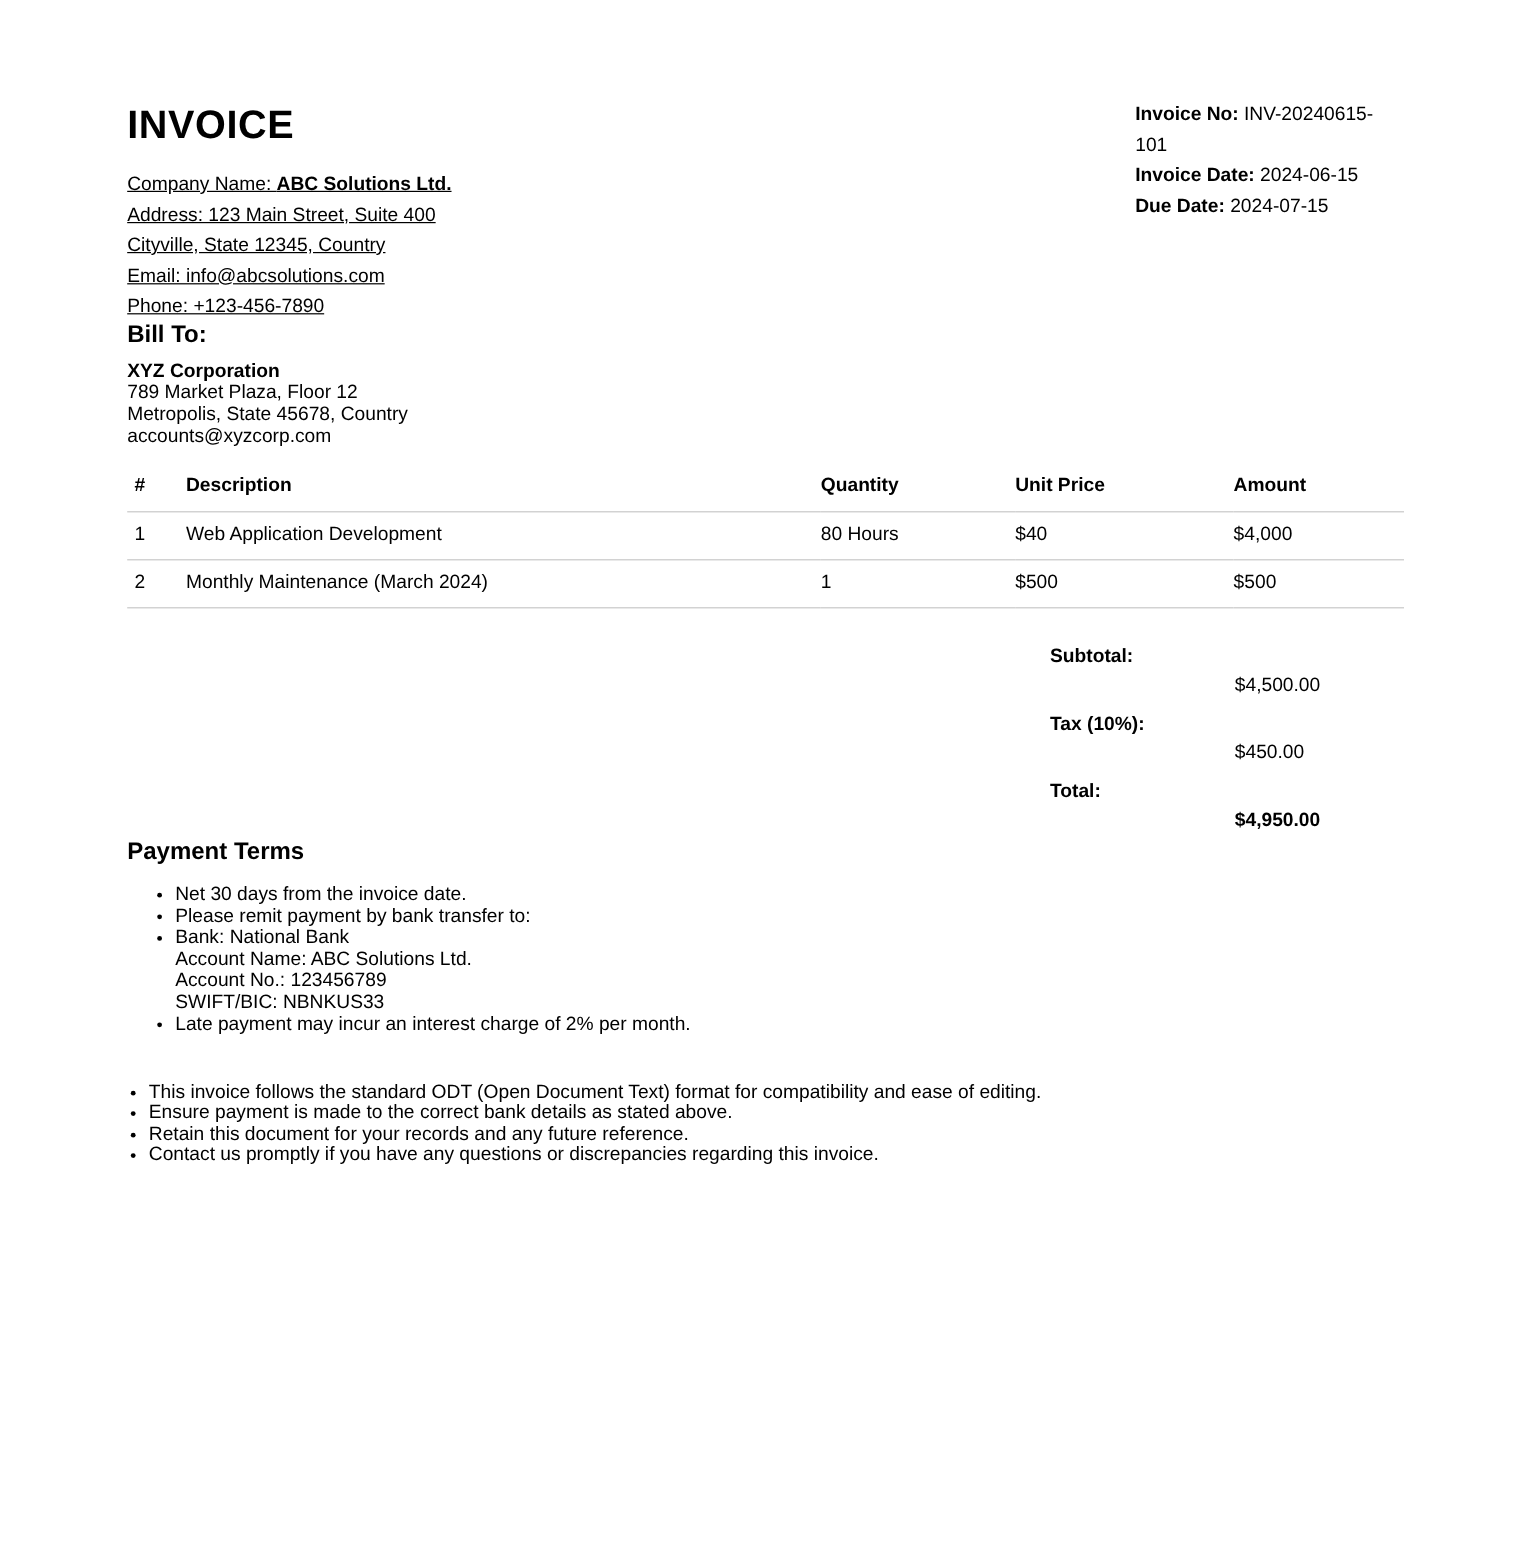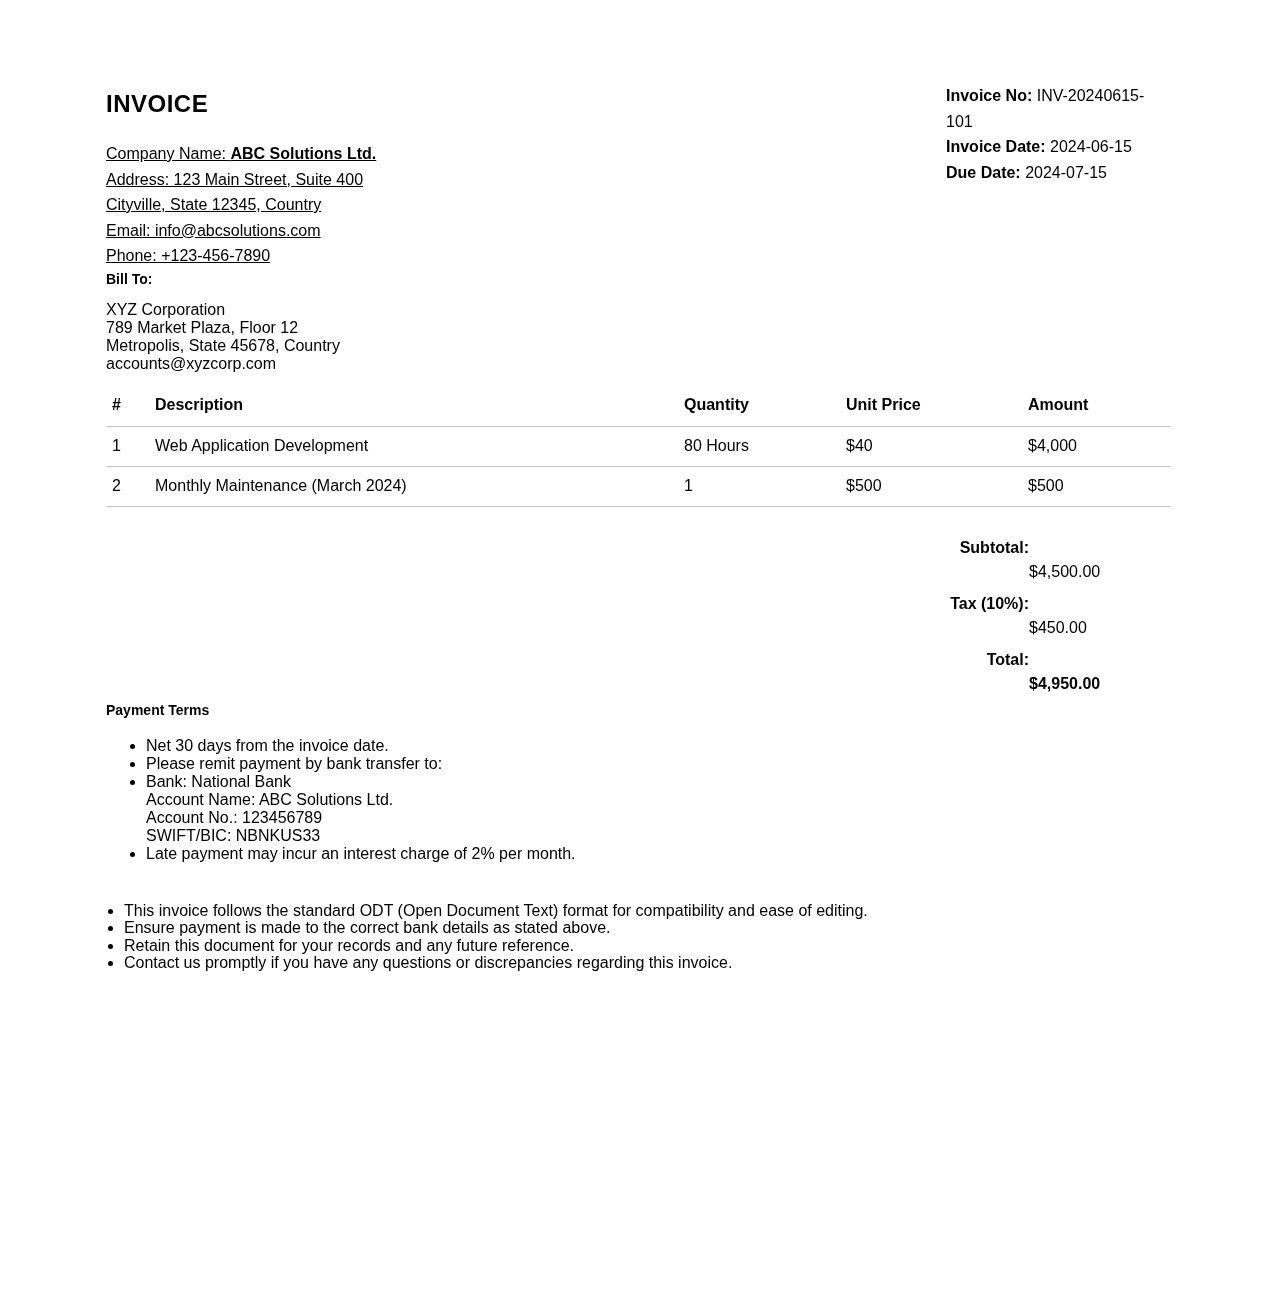--- a/index.html
+++ b/index.html
@@ -10,38 +10,38 @@
     font-size: 16px;
   }
   .page {
     width: 1278px;
     min-height: 1300px;
     padding: 86px 108px 40px 106px;
     background: #ffffff;
   }
   .header-row { display: flex; justify-content: space-between; align-items: flex-start; }
   h1.title {
-    font-size: 24px;
+    font-size: 33px;
     font-weight: bold;
     line-height: 35px;
     margin: 0;
     letter-spacing: 0.5px;
   }
   .company-block { margin-top: 20px; line-height: 25.5px; text-decoration: underline; }
   .meta-block { margin-top: -3px; line-height: 25.5px; width: 224px; }
   .meta-line b { font-weight: bold; }
   h2.section-heading {
-    font-size: 14px;
+    font-size: 20px;
     font-weight: bold;
     line-height: 20px;
     margin: 0;
   }
   .h-billto   { margin-top: 38px; }
   .billto-block { margin-top: 12px; line-height: 18px; }
-  .billto-name { font-weight: normal; }
+  .billto-name { font-weight: bold; }
   .h-services { margin-top: 23px; }
 
   table.services {
     border-collapse: collapse;
     table-layout: fixed;
     width: 1064px;
     margin-top: 12px;
     font-size: 16px;
   }
   table.services col.c-num   { width: 49px; }
@@ -59,21 +59,21 @@
   table.services td {
     line-height: 18px;
     padding: 10.5px 4px 10.5px 0;
     border-bottom: 1px solid #c8c8c8;
   }
   table.services th:first-child,
   table.services td:first-child { padding-left: 6px; }
 
   .totals { width: 295px; margin-left: auto; margin-top: 25px; }
   .totals-row { display: flex; line-height: 18px; padding: 7px 0; }
-  .t-label { font-weight: bold; width: 154px; flex: none; text-align: right; }
+  .t-label { font-weight: bold; width: 154px; flex: none; }
   .t-value { flex: 1; margin-top: 24px; }
   .totals-row:last-child .t-value { font-weight: bold; }
 
   .h-payment { margin-top: 30px; }
   ul.pt-list {
     margin: 17px 0 0 0;
     padding-left: 40px;
     line-height: 18px;
     list-style: disc outside;
   }

